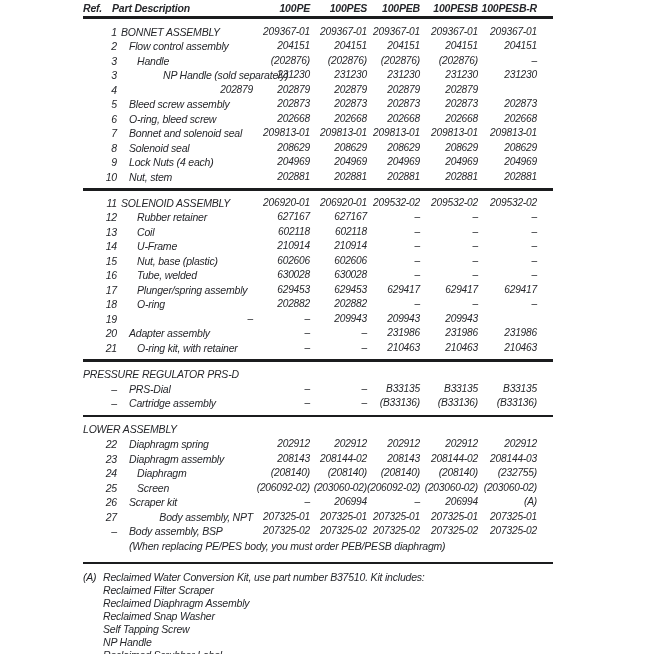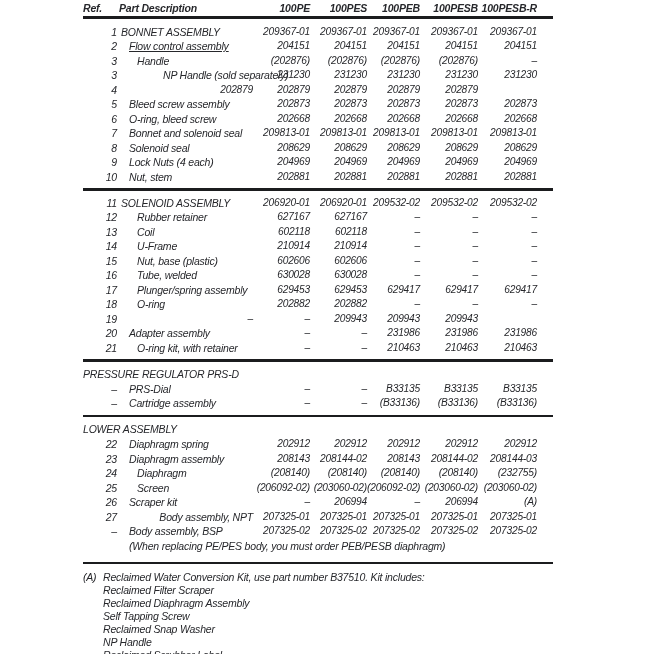--- a/index.html
+++ b/index.html
@@ -21,21 +21,21 @@
   .thead{
     display:grid;
     grid-template-columns:170px 57px 57px 53px 58px 59px;
     padding-right:16px;
     font-weight:bold;
     font-size:10.5px;
     letter-spacing:-0.2px;
     line-height:11px;
     white-space:nowrap;
   }
-  .thead .refdesc{display:flex;gap:17px;}
+  .thead .refdesc{display:flex;gap:10px;}
   .thead .num{text-align:right;}
   .rule{height:2.5px;background:#1b1c1e;margin:2px 0 6px 0;}
   .rule.mid{margin:4px 0 5px 0;height:2.5px;}
   .rule.footer{margin:9px 0 7px 0;height:2px;}
   
   .trow{
     display:grid;
     grid-template-columns:34px 136px 57px 57px 53px 58px 59px;
     padding-right:16px;
     font-size:10.5px;
@@ -95,21 +95,21 @@
             <div class="ref">1</div>
             <div class="desc" style="padding-left: 4px;">BONNET ASSEMBLY</div>
             <div class="val">209367-01</div>
             <div class="val">209367-01</div>
             <div class="val">209367-01</div>
             <div class="val">209367-01</div>
             <div class="val">209367-01</div>
           </div>
           <div class="trow">
             <div class="ref">2</div>
-            <div class="desc" style="padding-left: 12px; text-decoration: underline;">Flow control assembly</div>
+            <div class="desc" style="padding-left: 12px;">Flow control assembly</div>
             <div class="val">204151</div>
             <div class="val">204151</div>
             <div class="val">204151</div>
             <div class="val">204151</div>
             <div class="val">204151</div>
           </div>
           <div class="trow">
             <div class="ref">3</div>
             <div class="desc" style="padding-left: 20px;">Handle</div>
             <div class="val">(202876)</div>
@@ -385,21 +385,21 @@
       </div>
 
     <div class="footnote">
       <div class="fn-head">
         <span class="fn-label">(A)</span>
         <span>Reclaimed Water Conversion Kit, use part number B37510.  Kit includes:</span>
       </div>
       <div class="fn-items">
           <div class="fn-item">Reclaimed Filter Scraper</div>
           <div class="fn-item">Reclaimed Diaphragm Assembly</div>
+          <div class="fn-item">Reclaimed Snap Washer</div>
           <div class="fn-item">Self Tapping Screw</div>
-          <div class="fn-item">Reclaimed Snap Washer</div>
           <div class="fn-item">NP Handle</div>
           <div class="fn-item">Reclaimed Scrubber Label</div>
         </div>
     </div>
 
   </div>
 </div>
 
 </body></html>

